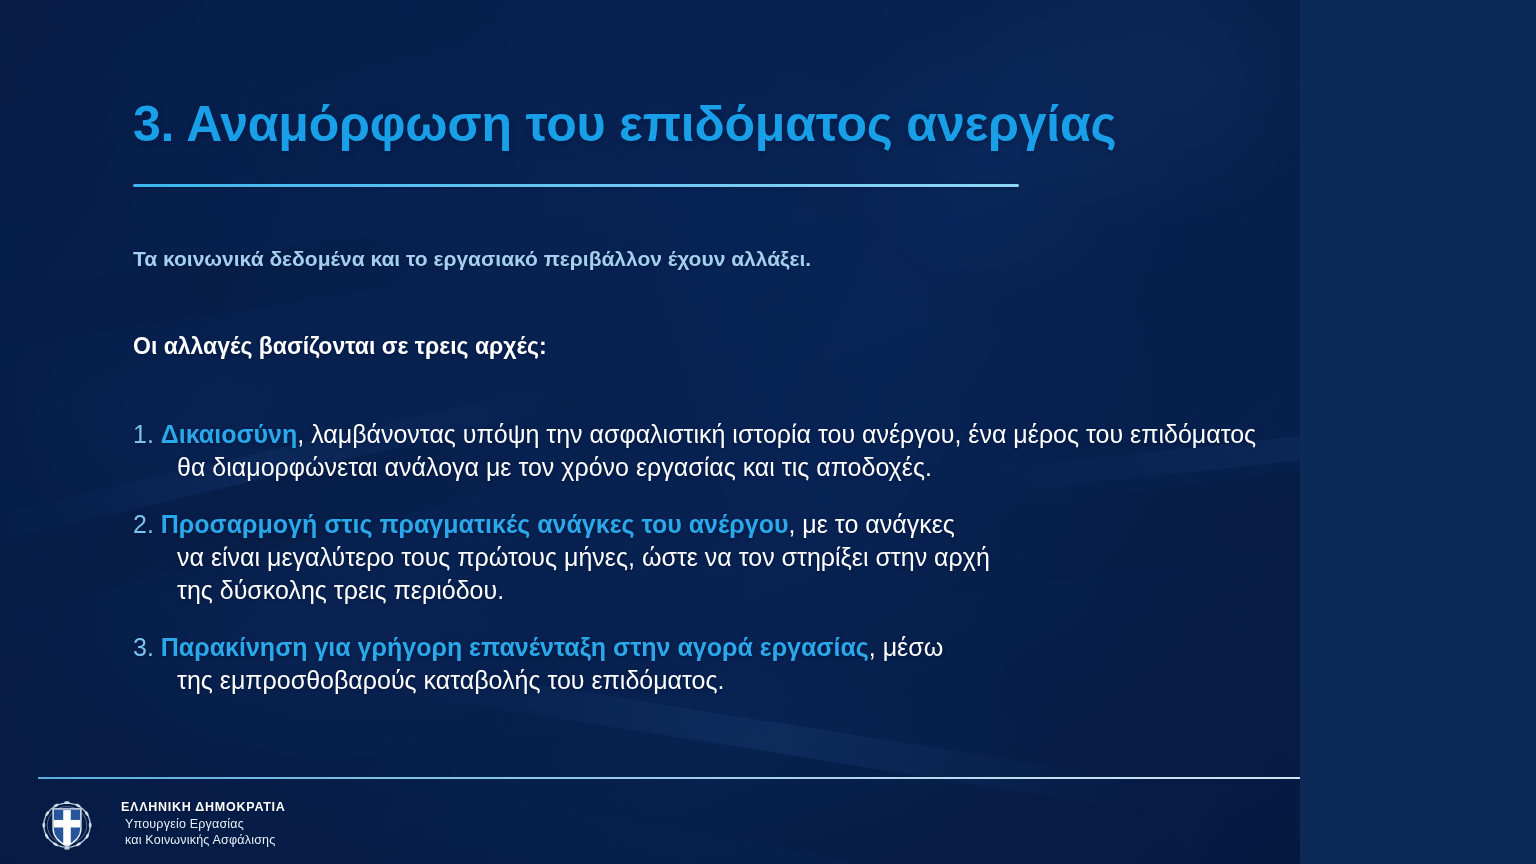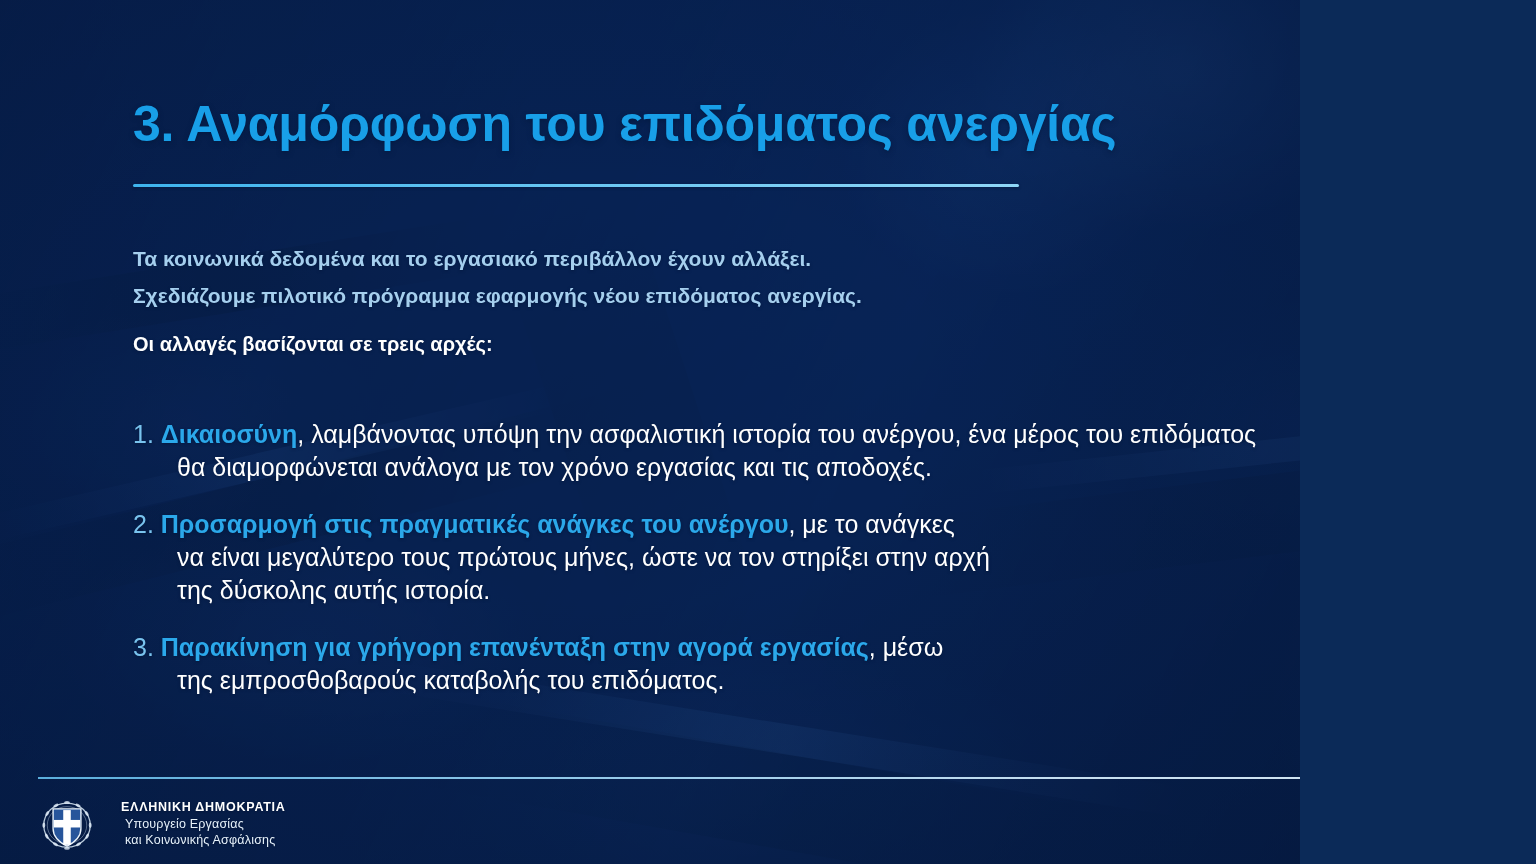--- a/index.html
+++ b/index.html
@@ -109,21 +109,21 @@
     font-weight:bold;
     line-height:37px;
     color:#A5CFEE;
     text-shadow:0 1px 3px rgba(0,20,52,.55);
     white-space:nowrap;
   }
 
   .lead {
     position:absolute;
     left:133px; top:333px;
-    font-size:20px;
+    font-size:23px;
     font-weight:bold;
     color:#FFFFFF;
     text-shadow:0 1px 3px rgba(0,20,52,.55);
     white-space:nowrap;
   }
 
   .principles {
     position:absolute;
     left:133px; top:418px;
     width:1330px;
@@ -203,38 +203,37 @@
   <div class="bg-vignette"></div>
 
   <div class="content">
 
     <h1 class="title">3. Αναμόρφωση του επιδόματος ανεργίας</h1>
 
     <div class="title-rule"></div>
 
     <div class="subtitle">
       <div>Τα κοινωνικά δεδομένα και το εργασιακό περιβάλλον έχουν αλλάξει.</div>
-      <div>Σχεδιάζουμε πιλοτικό πρόγραμμα εφαρμογής νέου επιδόματος ανεργίας.</div>
     </div>
 
     <div class="lead">Οι αλλαγές βασίζονται σε τρεις αρχές:</div>
 
     <div class="principles">
 
       <div class="principle">
         <span class="p-num">1.</span>
         <span class="p-key">Δικαιοσύνη</span><span class="p-rest">, λαμβάνοντας υπόψη την ασφαλιστική ιστορία του ανέργου, ένα μέρος του επιδόματος</span>
         <span class="p-line2">θα διαμορφώνεται ανάλογα με τον χρόνο εργασίας και τις αποδοχές.</span>
       </div>
 
       <div class="principle">
         <span class="p-num">2.</span>
         <span class="p-key">Προσαρμογή στις πραγματικές ανάγκες του ανέργου</span><span class="p-rest">, με το ανάγκες</span>
         <span class="p-line2">να είναι μεγαλύτερο τους πρώτους μήνες, ώστε να τον στηρίξει στην αρχή</span>
-        <span class="p-line2">της δύσκολης αυτής ιστορία.</span>
+        <span class="p-line2">της δύσκολης τρεις περιόδου.</span>
       </div>
 
       <div class="principle">
         <span class="p-num">3.</span>
         <span class="p-key">Παρακίνηση για γρήγορη επανένταξη στην αγορά εργασίας</span><span class="p-rest">, μέσω</span>
         <span class="p-line2">της εμπροσθοβαρούς καταβολής του επιδόματος.</span>
       </div>
 
     </div>
 

